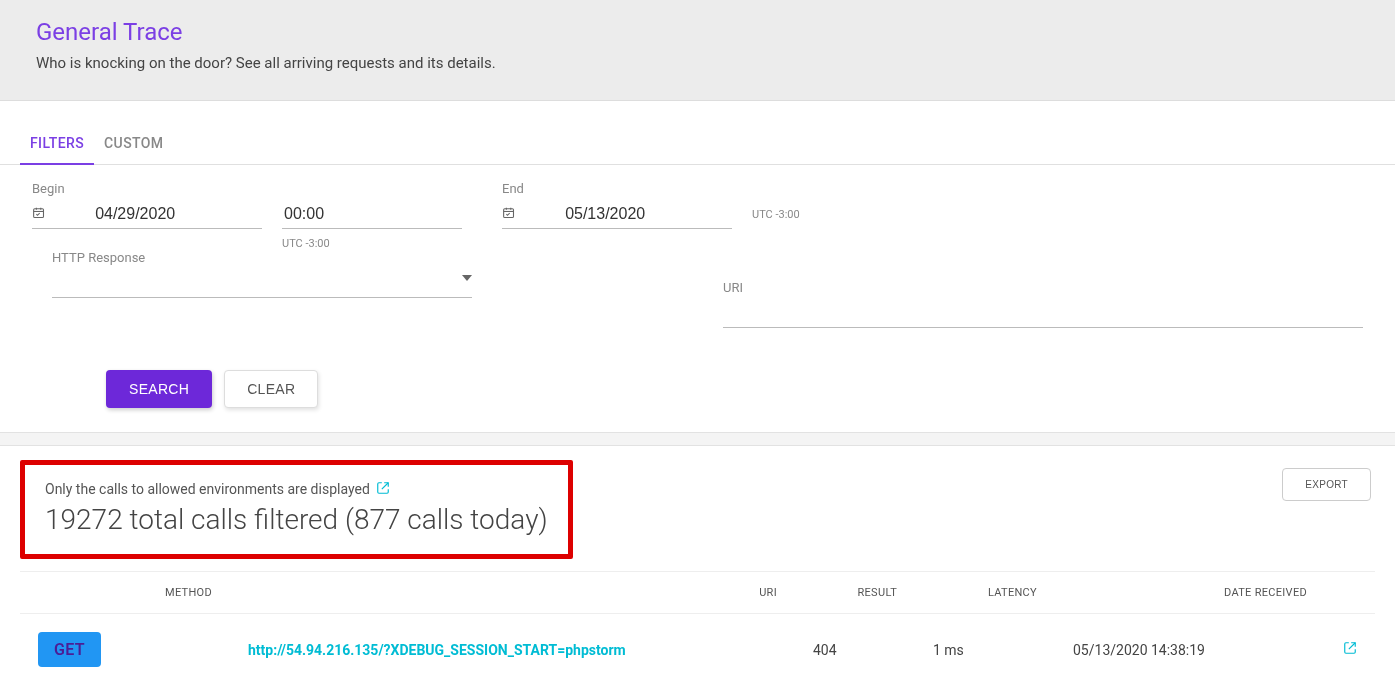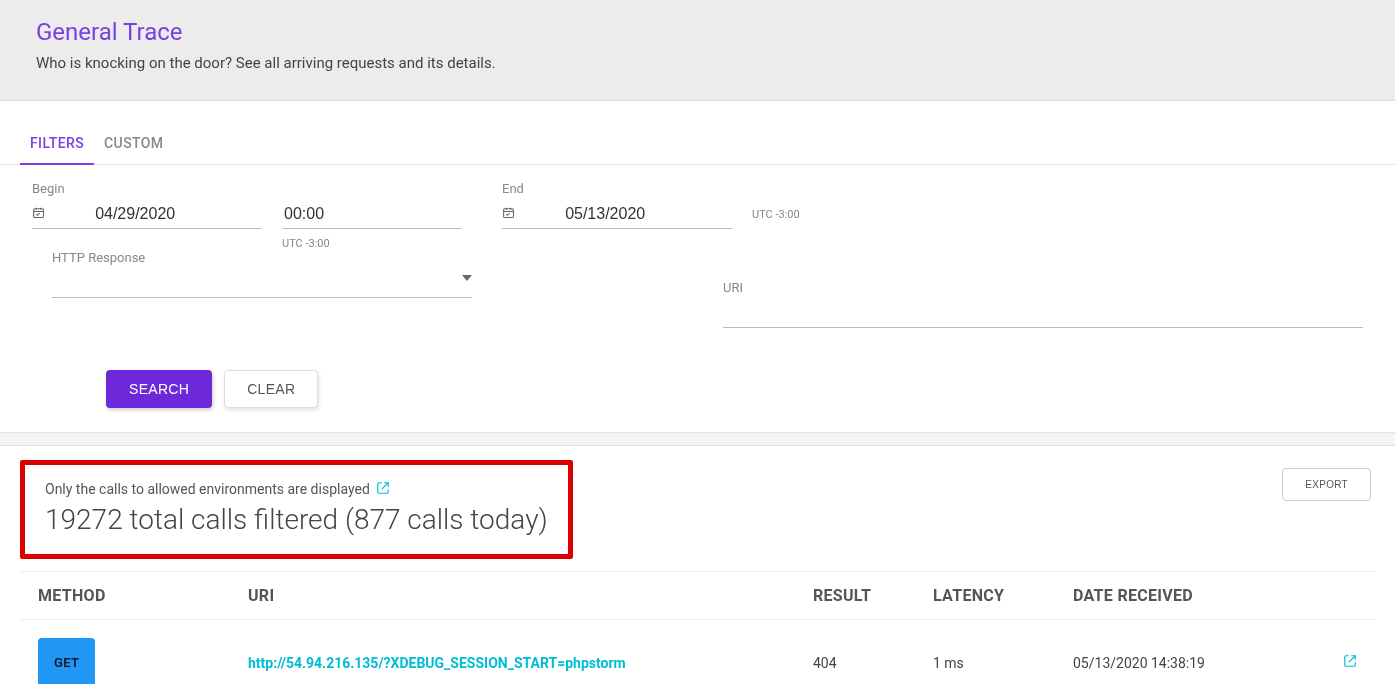--- a/index.html
+++ b/index.html
@@ -142,42 +142,42 @@
     letter-spacing:0.3px;
     cursor:pointer;
     margin-top:22px;
   }
   table.calls {
     width: calc(100% - 40px);
     margin: 12px 20px 0 20px;
     border-collapse: collapse;
   }
   table.calls thead th {
-    text-align: left;
-    font-size: 16px;
-    font-weight: 700;
+    text-align: right;
+    font-size: 11px;
+    font-weight: 400;
     letter-spacing: 0.3px;
     color: #555;
     padding: 14px 18px;
     border-top: 1px solid #eee;
     border-bottom: 1px solid #eee;
   }
   table.calls tbody td {
     font-size: 14px;
     color: #444;
     padding: 18px 18px;
     border-bottom: 1px solid #f2f2f2;
     vertical-align: middle;
   }
   .method-badge {
     display:inline-block;
-    color:#0f172a;
-    font-size:13px;
+    color:#4c1d95;
+    font-size:16px;
     font-weight:600;
-    padding:17px 16px;
+    padding:8px 16px;
     border-radius:4px;
     letter-spacing:0.3px;
   }
   .m-get { background:#2196f3; }
   .uri-link { color:#00bcd4; text-decoration:none;font-weight:bold; }
 </style>
 </head>
 <body>
 
 <div class="header-area">

